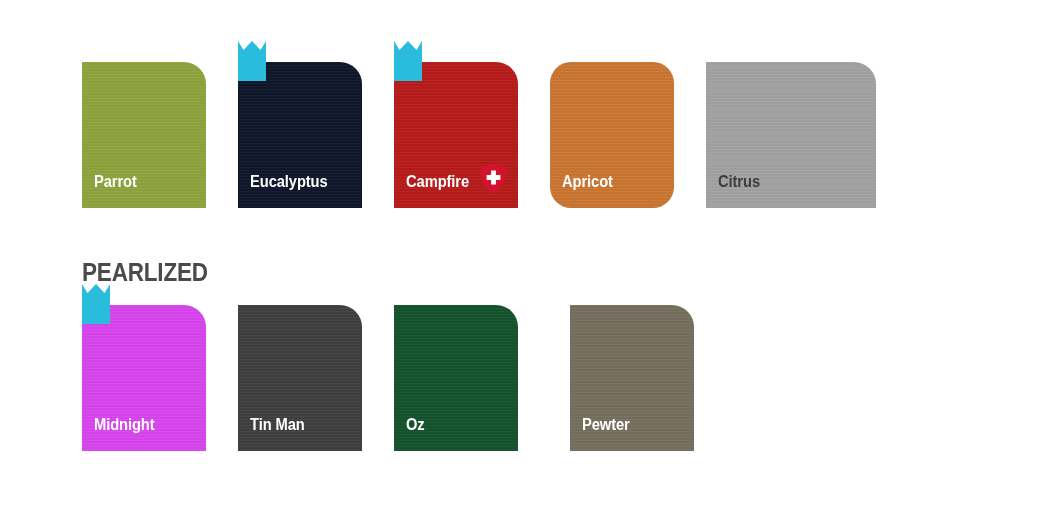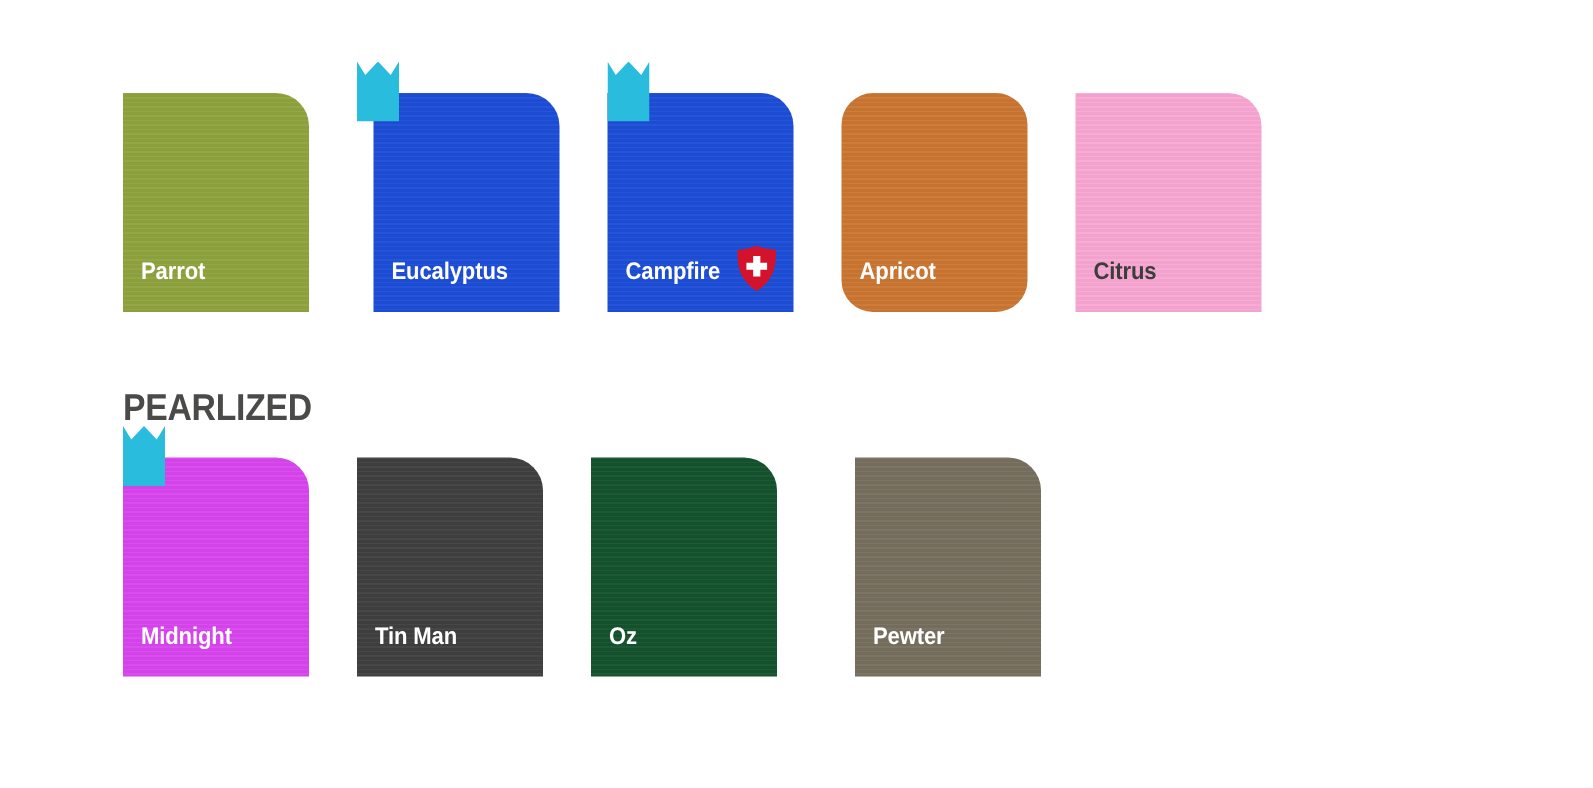--- a/index.html
+++ b/index.html
@@ -142,51 +142,51 @@
         <span class="swatch-label" style="color: rgb(255, 255, 255);">Parrot</span>
       </div>
     </div>
 
     <div class="swatch-cell">
       <div class="crown-marker">
         <svg viewBox="0 0 28 40" xmlns="http://www.w3.org/2000/svg">
           <path d="M0 0 L5.5 9 L14 0 L22.5 9 L28 0 L28 40 L0 40 Z" fill="#29bcdd"></path>
         </svg>
       </div>
-      <div class="swatch" style="background-color: #1d4ed8; margin-left: 11px;">
+      <div class="swatch" style="background-color: #0f172a;">
         <span class="swatch-label" style="color: rgb(255, 255, 255);">Eucalyptus</span>
       </div>
     </div>
 
 
     <div class="swatch-cell">
       <div class="crown-marker">
         <svg viewBox="0 0 28 40" xmlns="http://www.w3.org/2000/svg">
           <path d="M0 0 L5.5 9 L14 0 L22.5 9 L28 0 L28 40 L0 40 Z" fill="#29bcdd"></path>
         </svg>
       </div>
-      <div class="swatch" style="background-color: #1d4ed8;">
+      <div class="swatch" style="background-color: #b91c1c;">
         <span class="swatch-label" style="color: rgb(255, 255, 255);">Campfire</span>
       </div>
       <div class="shield-badge">
         <svg viewBox="0 0 27 30" xmlns="http://www.w3.org/2000/svg">
           <path d="M13.5 0 C9 1.6 4.3 2.4 0.6 2.6 C0.6 12 1.2 22.2 13.5 30 C25.8 22.2 26.4 12 26.4 2.6 C22.7 2.4 18 1.6 13.5 0 Z" fill="#d3132b"></path>
           <path d="M11.1 6.6 L15.9 6.6 L15.9 11.1 L20.4 11.1 L20.4 15.9 L15.9 15.9 L15.9 20.4 L11.1 20.4 L11.1 15.9 L6.6 15.9 L6.6 11.1 L11.1 11.1 Z" fill="#ffffff"></path>
         </svg>
       </div>
     </div>
 
     <div class="swatch-cell">
       <div class="swatch" style="background-color: rgb(204, 119, 51); border-radius: 21px;">
         <span class="swatch-label" style="color: rgb(255, 255, 255);">Apricot</span>
       </div>
     </div>
 
     <div class="swatch-cell">
-      <div class="swatch" style="background-color: #f9a8d4;">
+      <div class="swatch" style="background-color: #a3a3a3; padding-left: 46px;">
         <span class="swatch-label dark" style="color: rgb(61, 61, 58);">Citrus</span>
       </div>
     </div>
 
   </div>
 
   <div class="section-heading">PEARLIZED</div>
 
   <div class="row row-pearlized">
 

